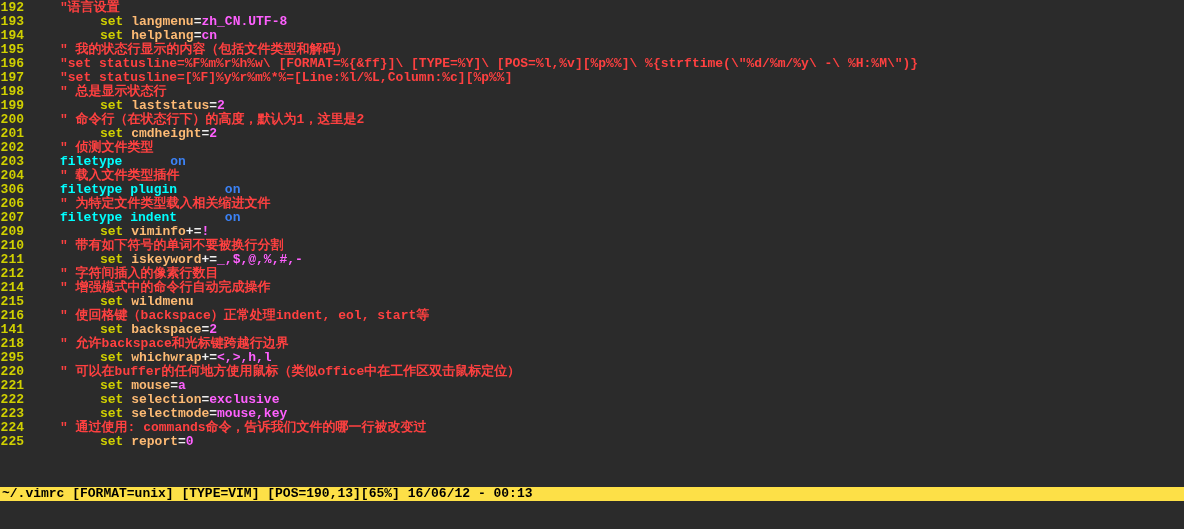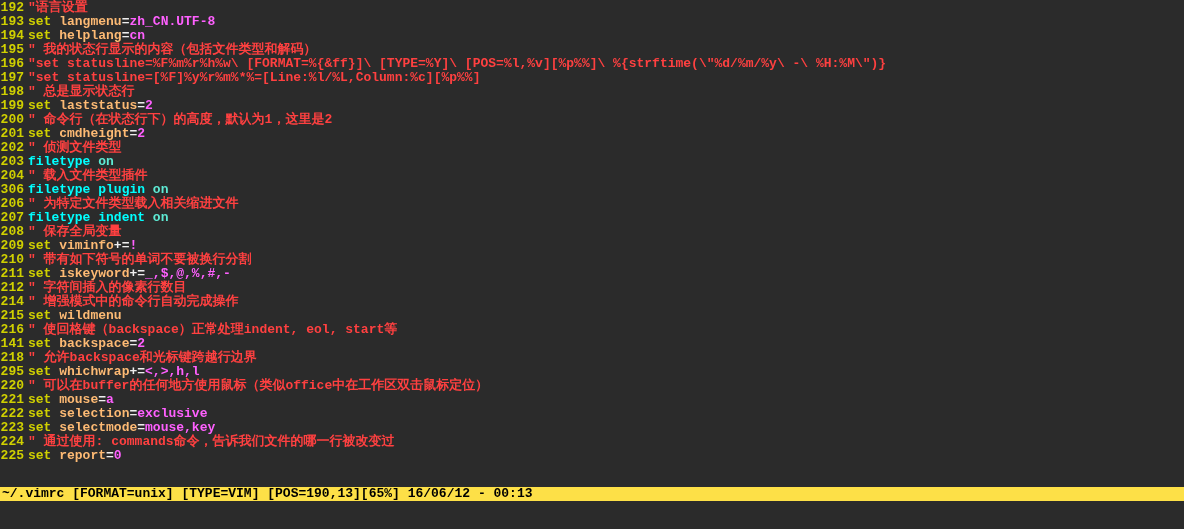--- a/index.html
+++ b/index.html
@@ -19,36 +19,37 @@
     flex-direction: column;
     height: 100%;
   }
   .code-area {
     flex: 1;
     padding-top: 1px;
   }
   .line {
     display: flex;
     white-space: pre;
+    gap: 32px;
   }
   .lineno {
     width: 28px;
     text-align: right;
     color: #d0d000;
     padding-right: 4px;
     flex-shrink: 0;
   }
   .content { flex: 1; }
   .c-red { color: #ff4040; }
-  .c-yellow { color: #d0d000; }
+  .c-yellow { color: #d0d000; margin-left: 40px; }
   .c-cyan { color: #fdba74; }
   .c-cyan-b { color: #00ffff; }
   .c-mag { color: #ff60ff; }
   .c-white { color: #eee; }
-  .c-green { color: #5eead4; }
+  .c-green { color: #3b82f6; margin-left: 40px; }
   .statusline {
     background: #fde047;
     color: #000;
     font-weight: bold;
     padding: 0 2px;
     height: 14px;
   }
   .bottom-pad {
     height: 28px;
     background: #2b2b2b;
@@ -68,21 +69,20 @@
       <div class="line"><span class="lineno">198</span><span class="content"><span class="c-red">" 总是显示状态行</span></span></div>
       <div class="line"><span class="lineno">199</span><span class="content"><span class="c-yellow">set</span><span> </span><span class="c-cyan">laststatus</span><span class="c-white">=</span><span class="c-mag">2</span></span></div>
       <div class="line"><span class="lineno">200</span><span class="content"><span class="c-red">" 命令行（在状态行下）的高度，默认为1，这里是2</span></span></div>
       <div class="line"><span class="lineno">201</span><span class="content"><span class="c-yellow">set</span><span> </span><span class="c-cyan">cmdheight</span><span class="c-white">=</span><span class="c-mag">2</span></span></div>
       <div class="line"><span class="lineno">202</span><span class="content"><span class="c-red">" 侦测文件类型</span></span></div>
       <div class="line"><span class="lineno">203</span><span class="content"><span class="c-cyan-b">filetype</span><span> </span><span class="c-green">on</span></span></div>
       <div class="line"><span class="lineno">204</span><span class="content"><span class="c-red">" 载入文件类型插件</span></span></div>
       <div class="line"><span class="lineno">306</span><span class="content"><span class="c-cyan-b">filetype</span><span> </span><span class="c-cyan-b">plugin</span><span> </span><span class="c-green">on</span></span></div>
       <div class="line"><span class="lineno">206</span><span class="content"><span class="c-red">" 为特定文件类型载入相关缩进文件</span></span></div>
       <div class="line"><span class="lineno">207</span><span class="content"><span class="c-cyan-b">filetype</span><span> </span><span class="c-cyan-b">indent</span><span> </span><span class="c-green">on</span></span></div>
-      <div class="line"><span class="lineno">208</span><span class="content"><span class="c-red">" 保存全局变量</span></span></div>
       <div class="line"><span class="lineno">209</span><span class="content"><span class="c-yellow">set</span><span> </span><span class="c-cyan">viminfo</span><span class="c-white">+=</span><span class="c-mag">!</span></span></div>
       <div class="line"><span class="lineno">210</span><span class="content"><span class="c-red">" 带有如下符号的单词不要被换行分割</span></span></div>
       <div class="line"><span class="lineno">211</span><span class="content"><span class="c-yellow">set</span><span> </span><span class="c-cyan">iskeyword</span><span class="c-white">+=</span><span class="c-mag">_,$,@,%,#,-</span></span></div>
       <div class="line"><span class="lineno">212</span><span class="content"><span class="c-red">" 字符间插入的像素行数目</span></span></div>
       <div class="line"><span class="lineno">214</span><span class="content"><span class="c-red">" 增强模式中的命令行自动完成操作</span></span></div>
       <div class="line"><span class="lineno">215</span><span class="content"><span class="c-yellow">set</span><span> </span><span class="c-cyan">wildmenu</span></span></div>
       <div class="line"><span class="lineno">216</span><span class="content"><span class="c-red">" 使回格键（backspace）正常处理indent, eol, start等</span></span></div>
       <div class="line"><span class="lineno">141</span><span class="content"><span class="c-yellow">set</span><span> </span><span class="c-cyan">backspace</span><span class="c-white">=</span><span class="c-mag">2</span></span></div>
       <div class="line"><span class="lineno">218</span><span class="content"><span class="c-red">" 允许backspace和光标键跨越行边界</span></span></div>
       <div class="line"><span class="lineno">295</span><span class="content"><span class="c-yellow">set</span><span> </span><span class="c-cyan">whichwrap</span><span class="c-white">+=</span><span class="c-mag">&lt;,&gt;,h,l</span></span></div>

